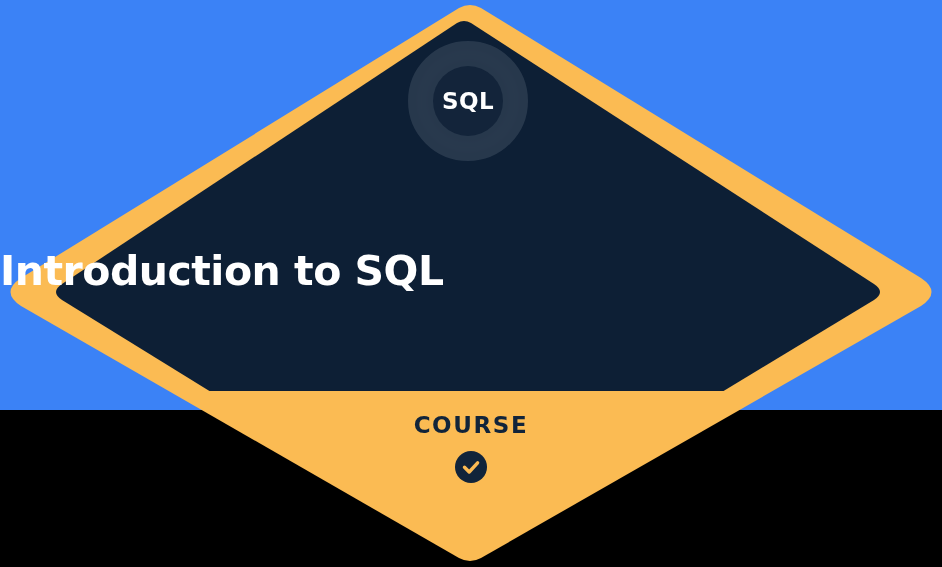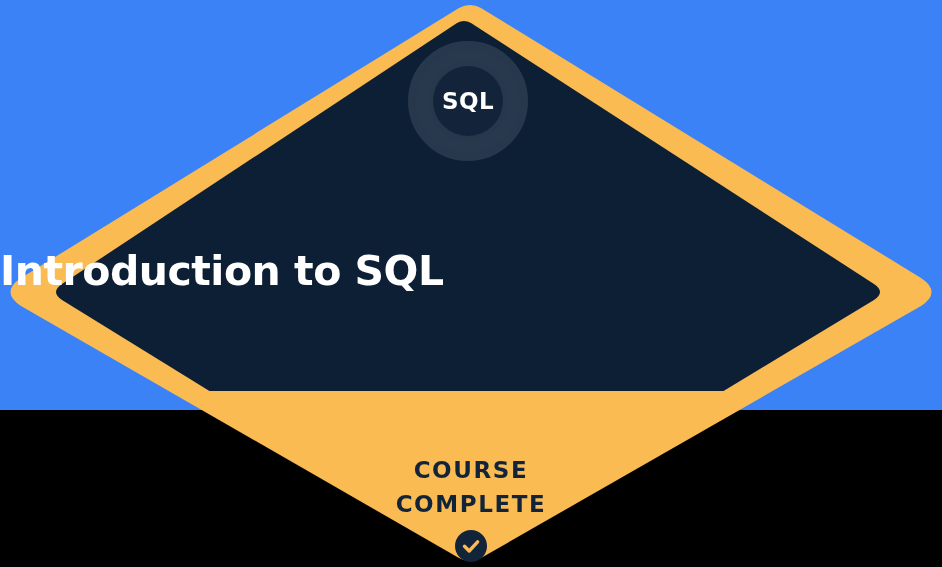--- a/index.html
+++ b/index.html
@@ -79,21 +79,20 @@
     user-select: none;
   }
 
   
   #status-block {
     position: absolute;
     left: 0;
     top: 408px;
     width: 942px;
     text-align: center;
-    margin-top: 45px;
   }
   .status-line {
     font-family: "DejaVu Sans", sans-serif;
     font-size: 23px;
     font-weight: bold;
     letter-spacing: 1.6px;
     color: #11243A;
     line-height: 34px;
     user-select: none;
   }
@@ -158,21 +157,20 @@
   <div class="overlay-layer">
 
     <div id="sql-emblem">
       <span id="sql-emblem-label">SQL</span>
     </div>
 
     <div id="course-title">Introduction to SQL</div>
 
     <div id="status-block">
       <div class="status-line">COURSE</div>
-      <div class="status-line">COMPLETE</div>
 
       <div id="check-badge-wrap">
         <svg id="check-badge" viewBox="0 0 34 34" xmlns="http://www.w3.org/2000/svg">
           <circle cx="17" cy="17" r="16" fill="#11243A"></circle>
           <path d="M 10.5 17.3 L 15.2 22 L 23.6 12.8" fill="none" stroke="#FBBB53" stroke-width="3.4" stroke-linecap="round" stroke-linejoin="round"></path>
         </svg>
       </div>
     </div>
 
   </div>

